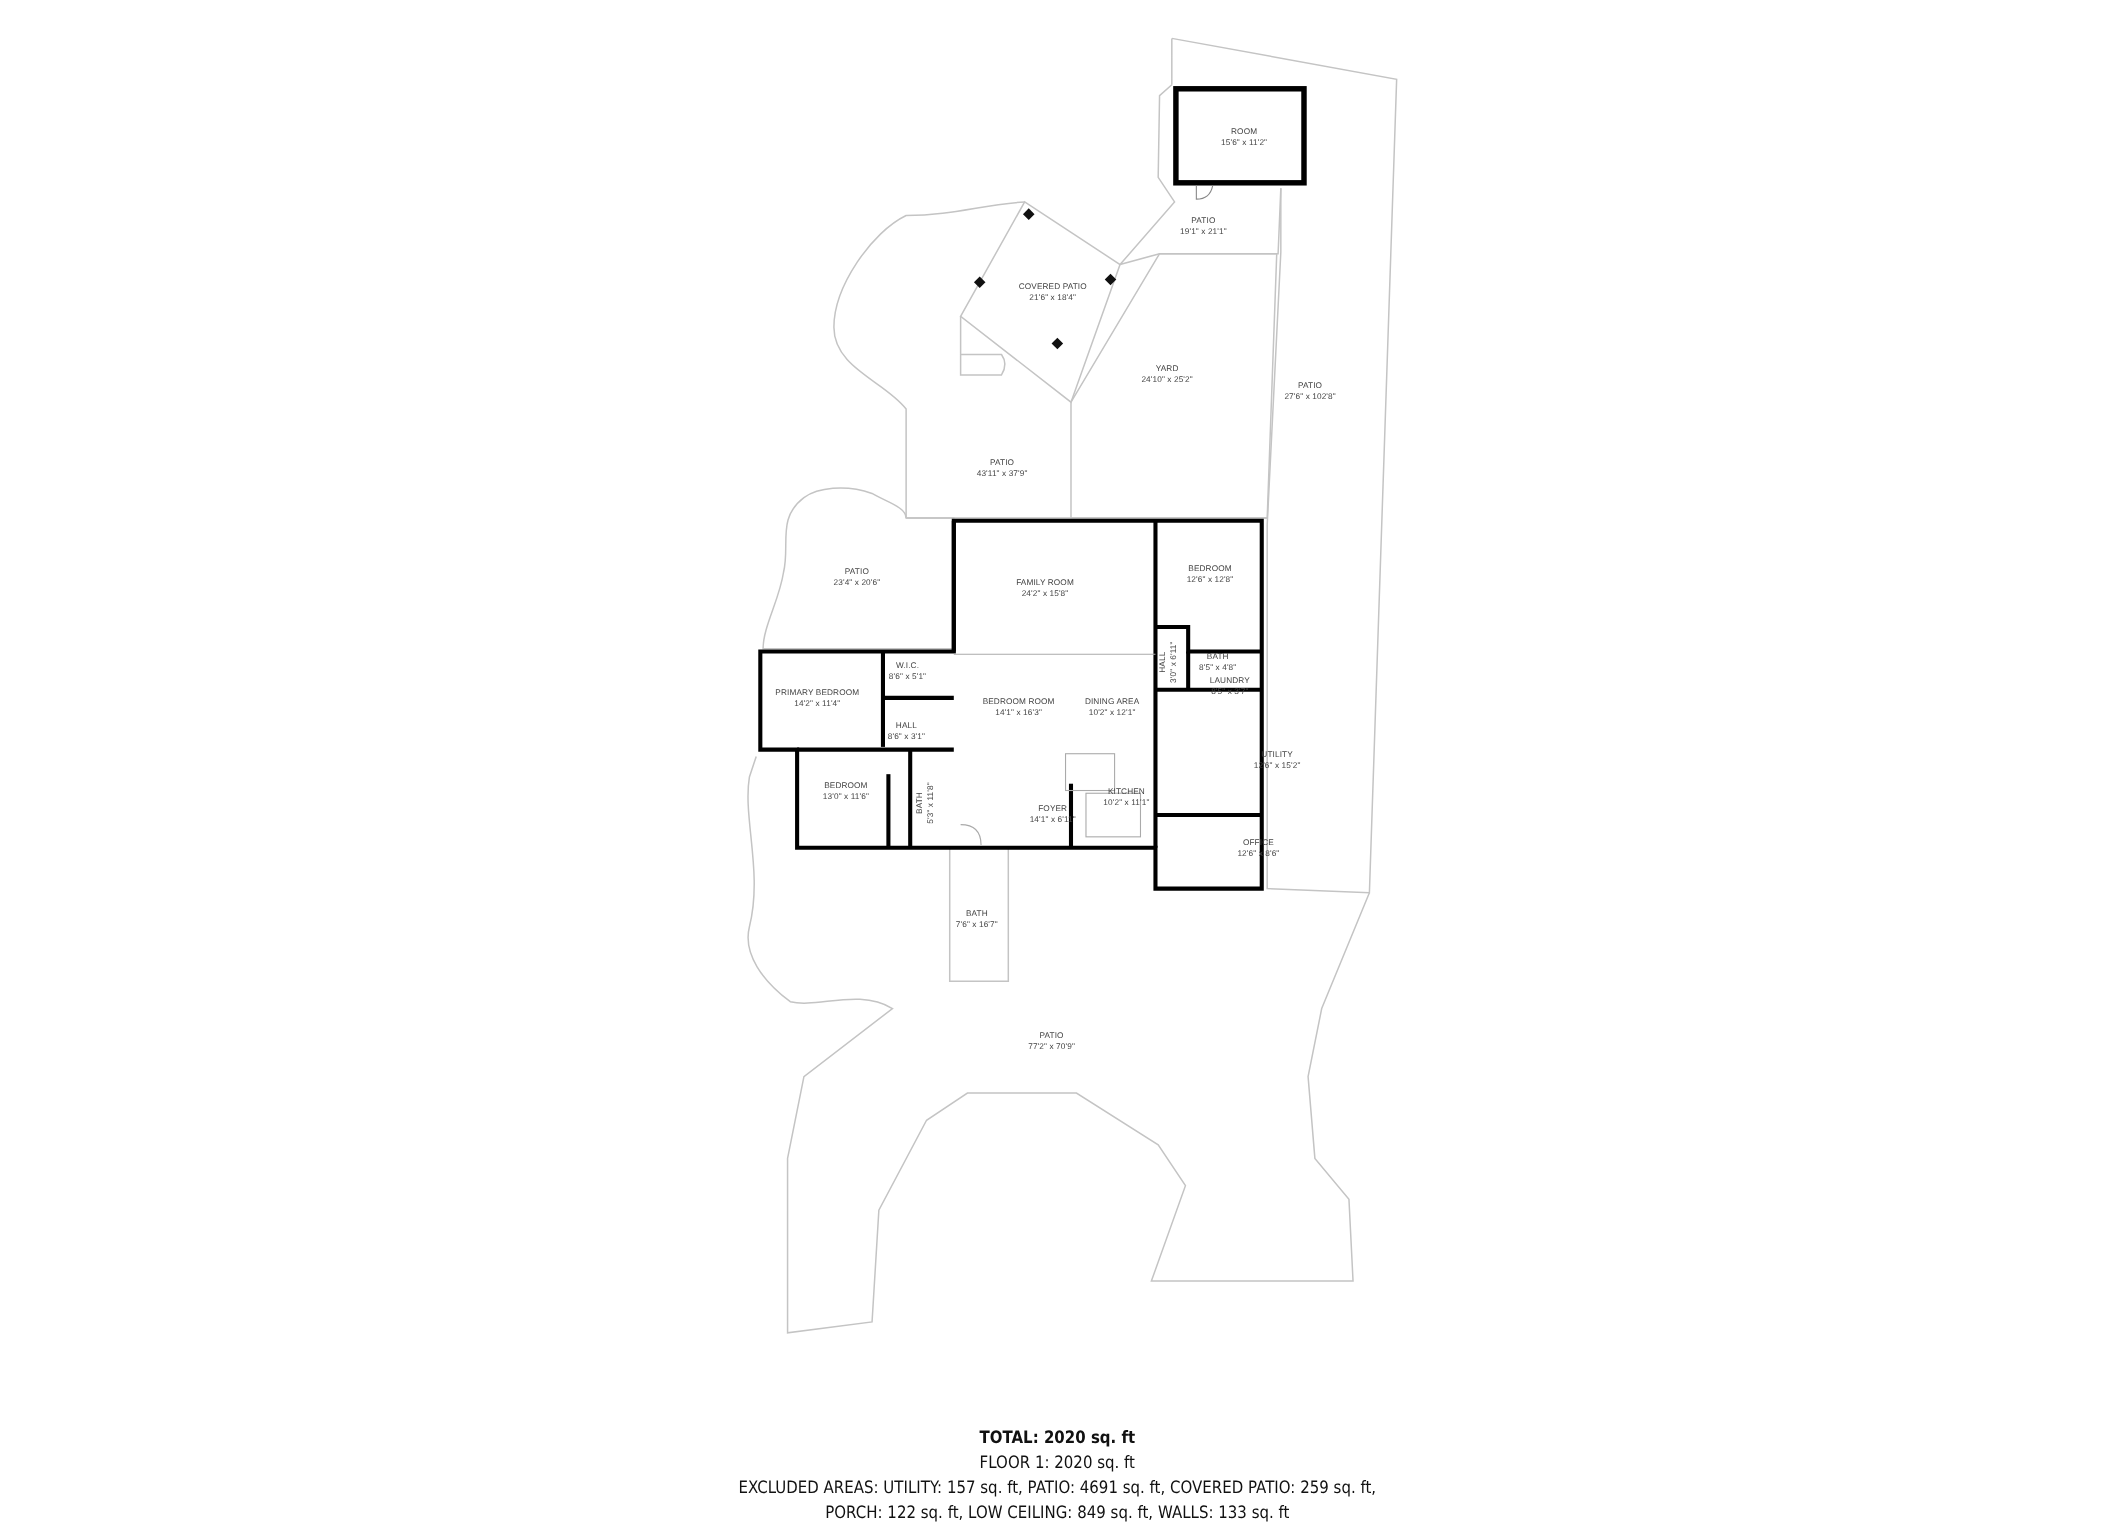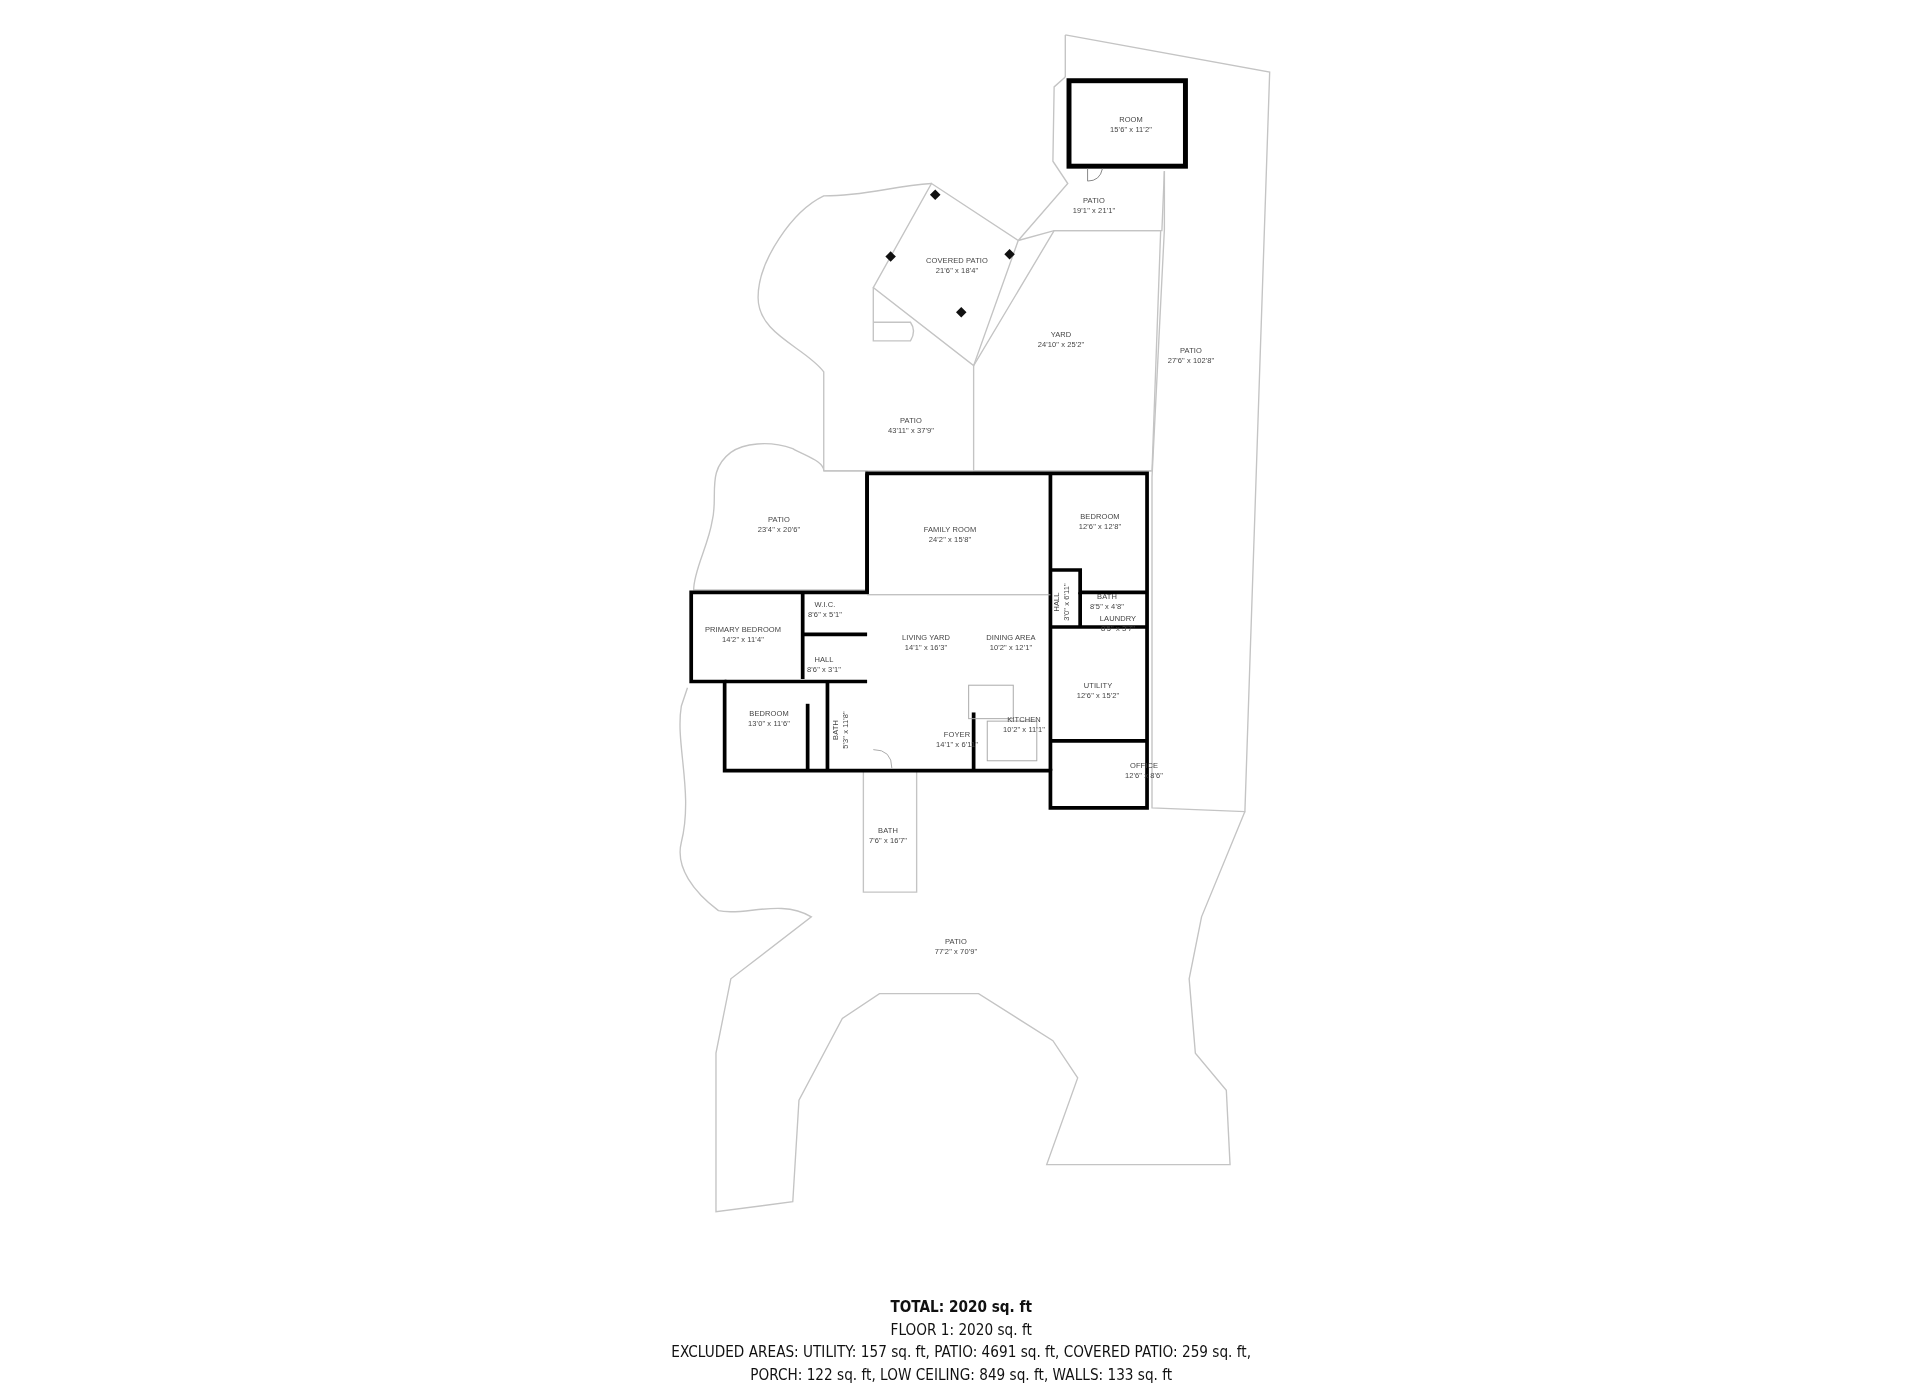--- a/index.html
+++ b/index.html
@@ -119,32 +119,32 @@
   </div>
 <div class="lbl" style="left:1107px;top:602px;">
     <span class="nm">BATH</span>
     <span class="dim">8'5" x 4'8"</span>
   </div>
 <div class="lbl" style="left:1118px;top:624px;">
     <span class="nm">LAUNDRY</span>
     <span class="dim">8'5" x 3'7"</span>
   </div>
 <div class="lbl" style="left:926px;top:643px;">
-    <span class="nm">LIVING YARD</span>
+    <span class="nm">BEDROOM ROOM</span>
     <span class="dim">14'1" x 16'3"</span>
   </div>
 <div class="lbl" style="left:1011px;top:643px;">
     <span class="nm">DINING AREA</span>
     <span class="dim">10'2" x 12'1"</span>
   </div>
 <div class="lbl" style="left:824px;top:665px;">
     <span class="nm">HALL</span>
     <span class="dim">8'6" x 3'1"</span>
   </div>
-<div class="lbl" style="left:1098px;top:691px;">
+<div class="lbl" style="left:1161px;top:691px;">
     <span class="nm">UTILITY</span>
     <span class="dim">12'6" x 15'2"</span>
   </div>
 <div class="lbl" style="left:769px;top:719px;">
     <span class="nm">BEDROOM</span>
     <span class="dim">13'0" x 11'6"</span>
   </div>
 <div class="lbl vert" style="left:841px;top:730px;">
     <span class="nm">BATH</span>
     <span class="dim">5'3" x 11'8"</span>

